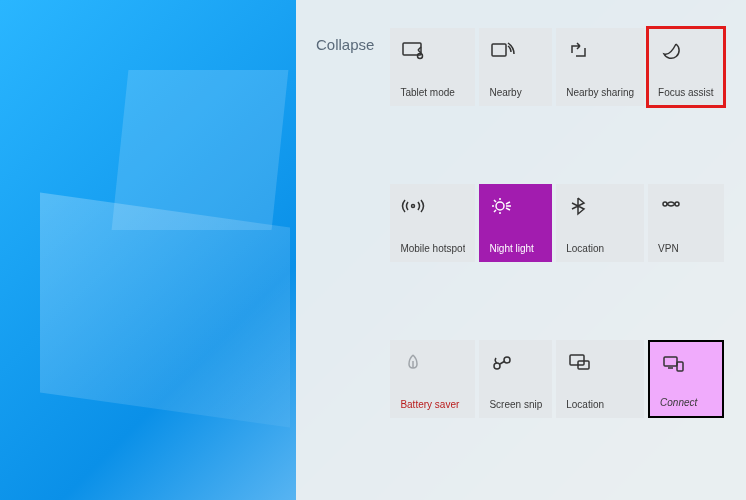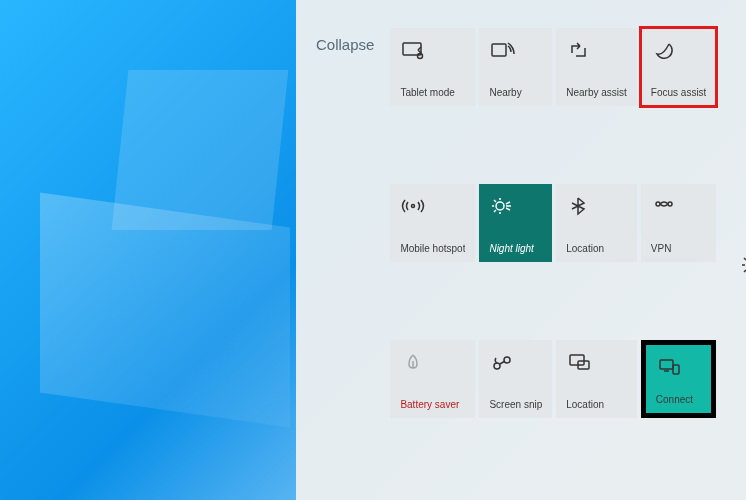--- a/index.html
+++ b/index.html
@@ -71,41 +71,41 @@
     align-items: center;
   }
   .tile .label {
     font-size: 10px;
     color: #3a3a3a;
     white-space: nowrap;
     overflow: hidden;
     text-overflow: ellipsis;
   }
   .tile.active {
-    background: #0f766e;
-    font-style: italic;
+    background: #a21caf;
   }
   .tile.active .label { color: #fff; }
   .tile.active svg path,
   .tile.active svg circle,
   .tile.active svg line,
   .tile.active svg rect { stroke: #fff; }
   .tile.disabled .label { color: #b91c1c; }
   .tile.disabled svg path,
   .tile.disabled svg circle,
   .tile.disabled svg line,
   .tile.disabled svg rect { stroke: #a0a5aa; }
   .tile.highlighted {
     outline: 3px solid #e11b1b;
     outline-offset: -1px;
     z-index: 2;
   }
   .tile.bordered {
-    border: 5px solid #000000;
-    background: #14b8a6;
+    border: 2px solid #000000;
+    background: #f0abfc;
+    font-style: italic;
   }
   svg { width: 28px; height: 24px; }
   svg path, svg circle, svg line, svg rect {
     fill: none;
     stroke: #333;
     stroke-width: 1.5;
   }
   .slider-row {
     display: flex;
     align-items: center;
@@ -170,21 +170,21 @@
     </div>
 
 
     <div class="tile">
       <span class="icon">
         <svg viewBox="0 0 28 24">
             <path d="M6 15 v-7 l8 0 M14 8 l-3 -3 M14 8 l-3 3"></path>
             <path d="M10 18 h9 v-8"></path>
           </svg>
       </span>
-      <span class="label">Nearby assist</span>
+      <span class="label">Nearby sharing</span>
     </div>
 
 
 
     <div class="tile highlighted">
       <span class="icon">
         <svg viewBox="0 0 28 24">
             <path d="M18 6 a8 8 0 1 1 -12 10 q6 2 12 -10"></path>
           </svg>
       </span>

